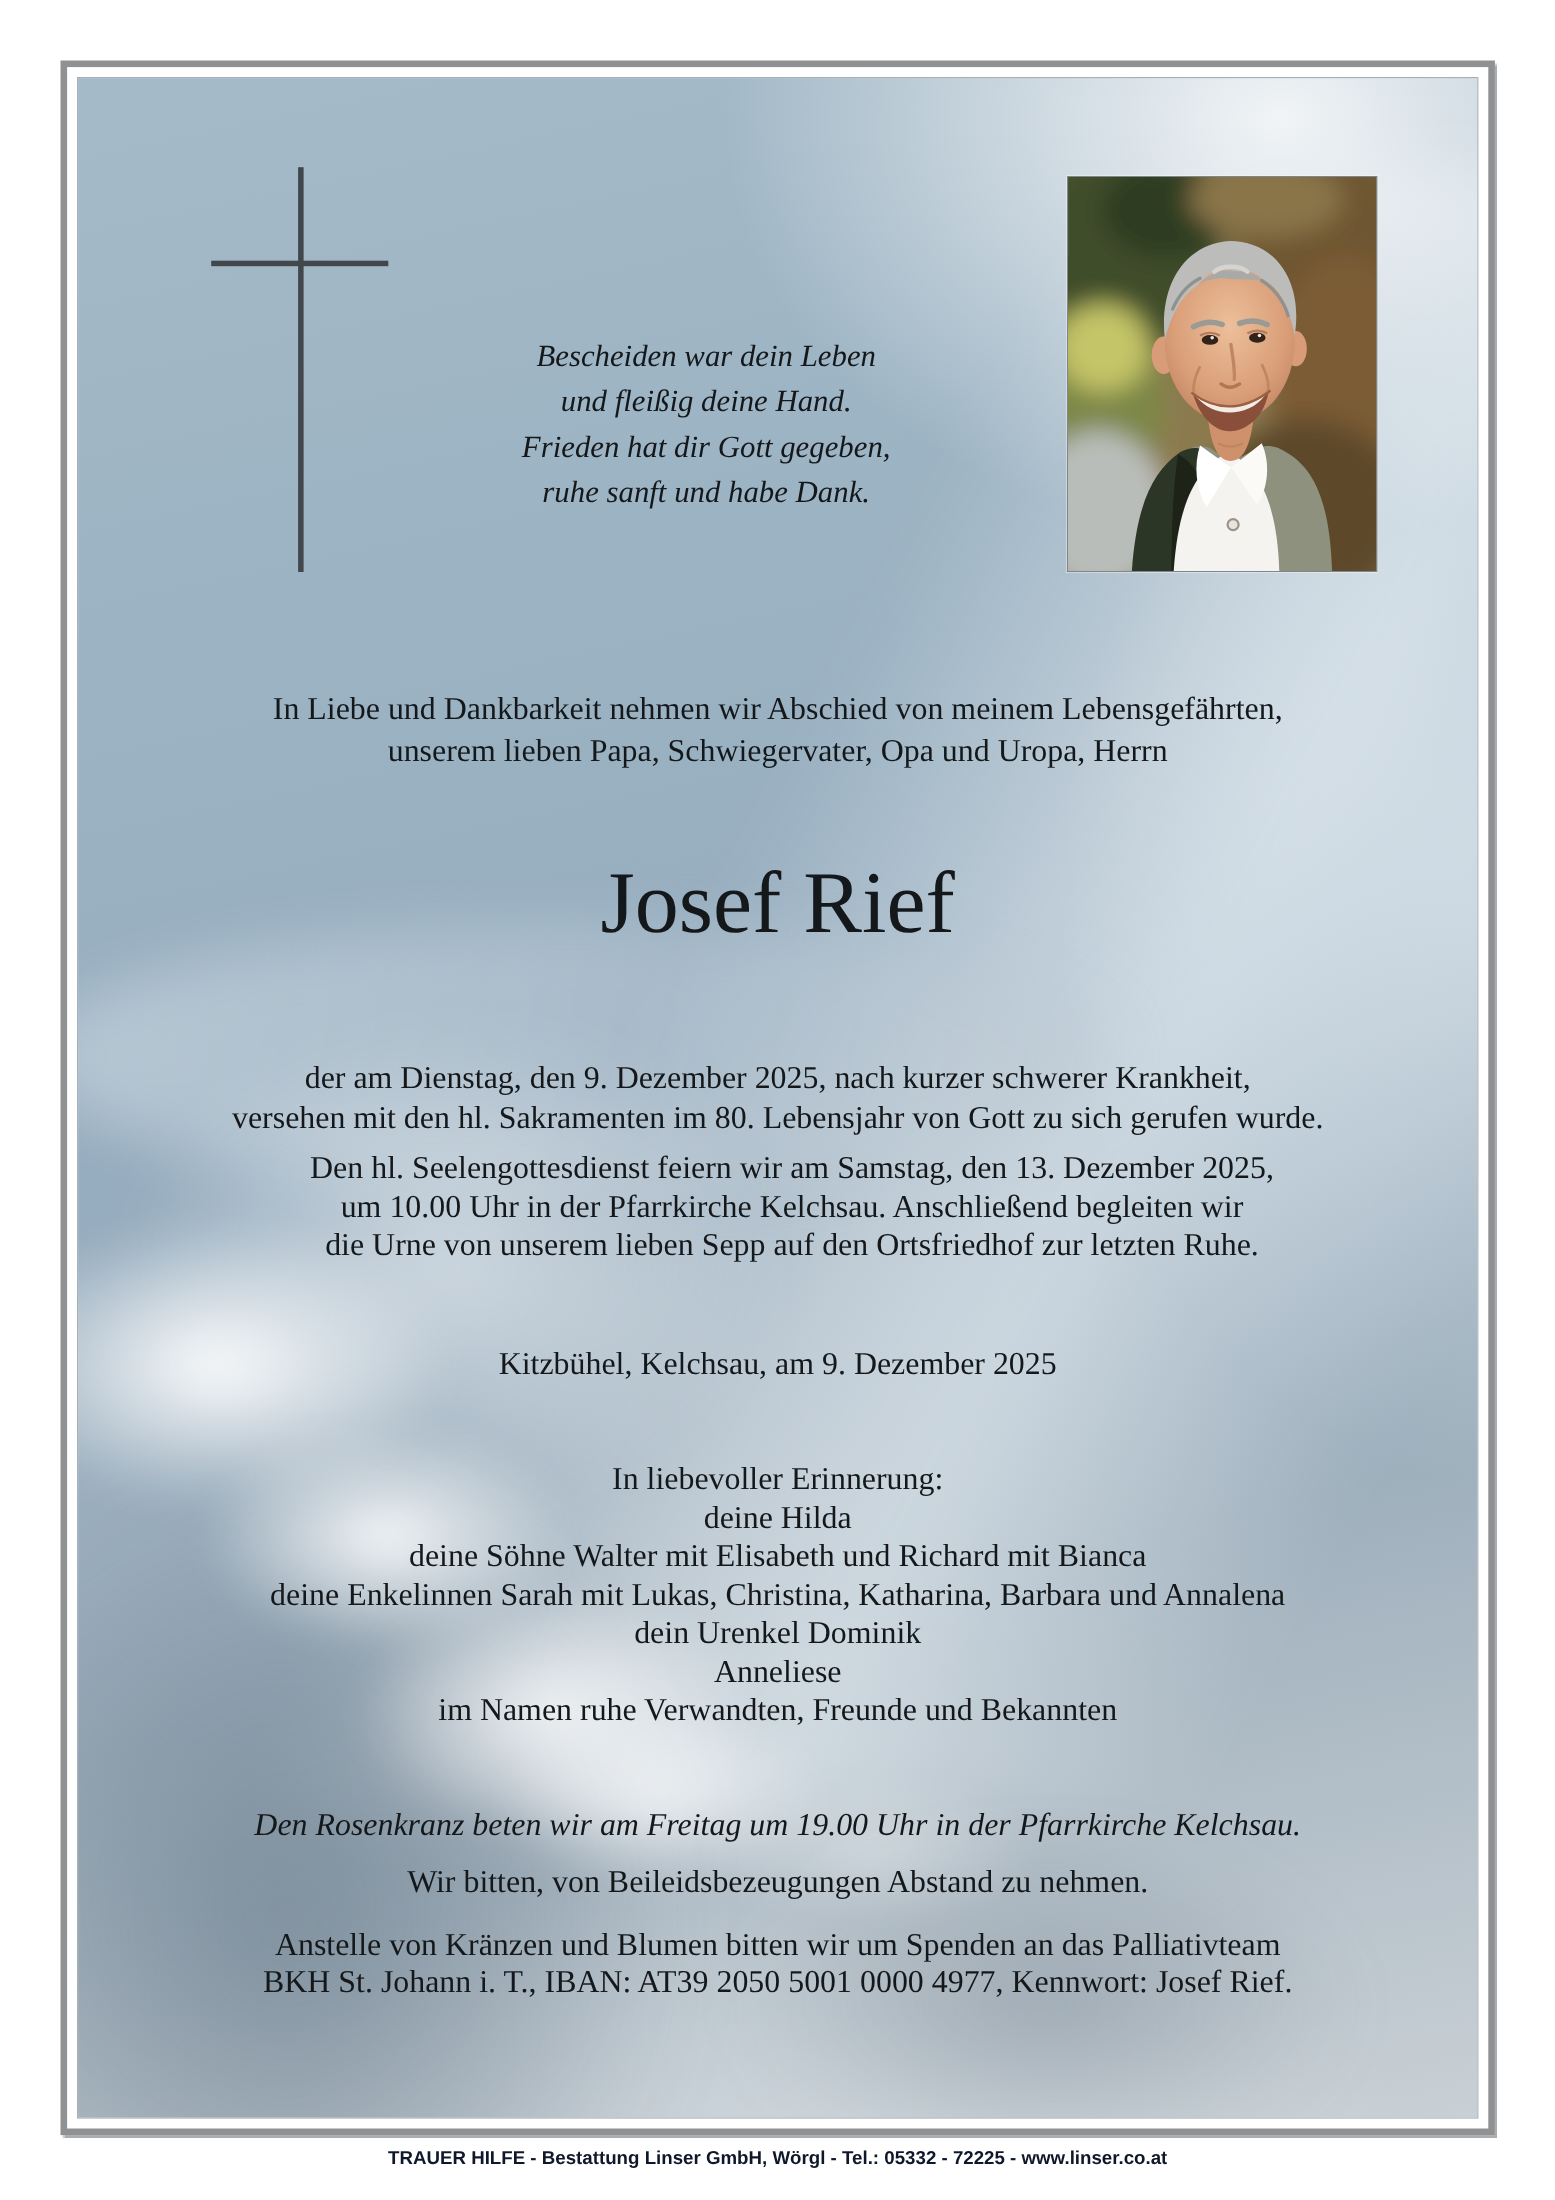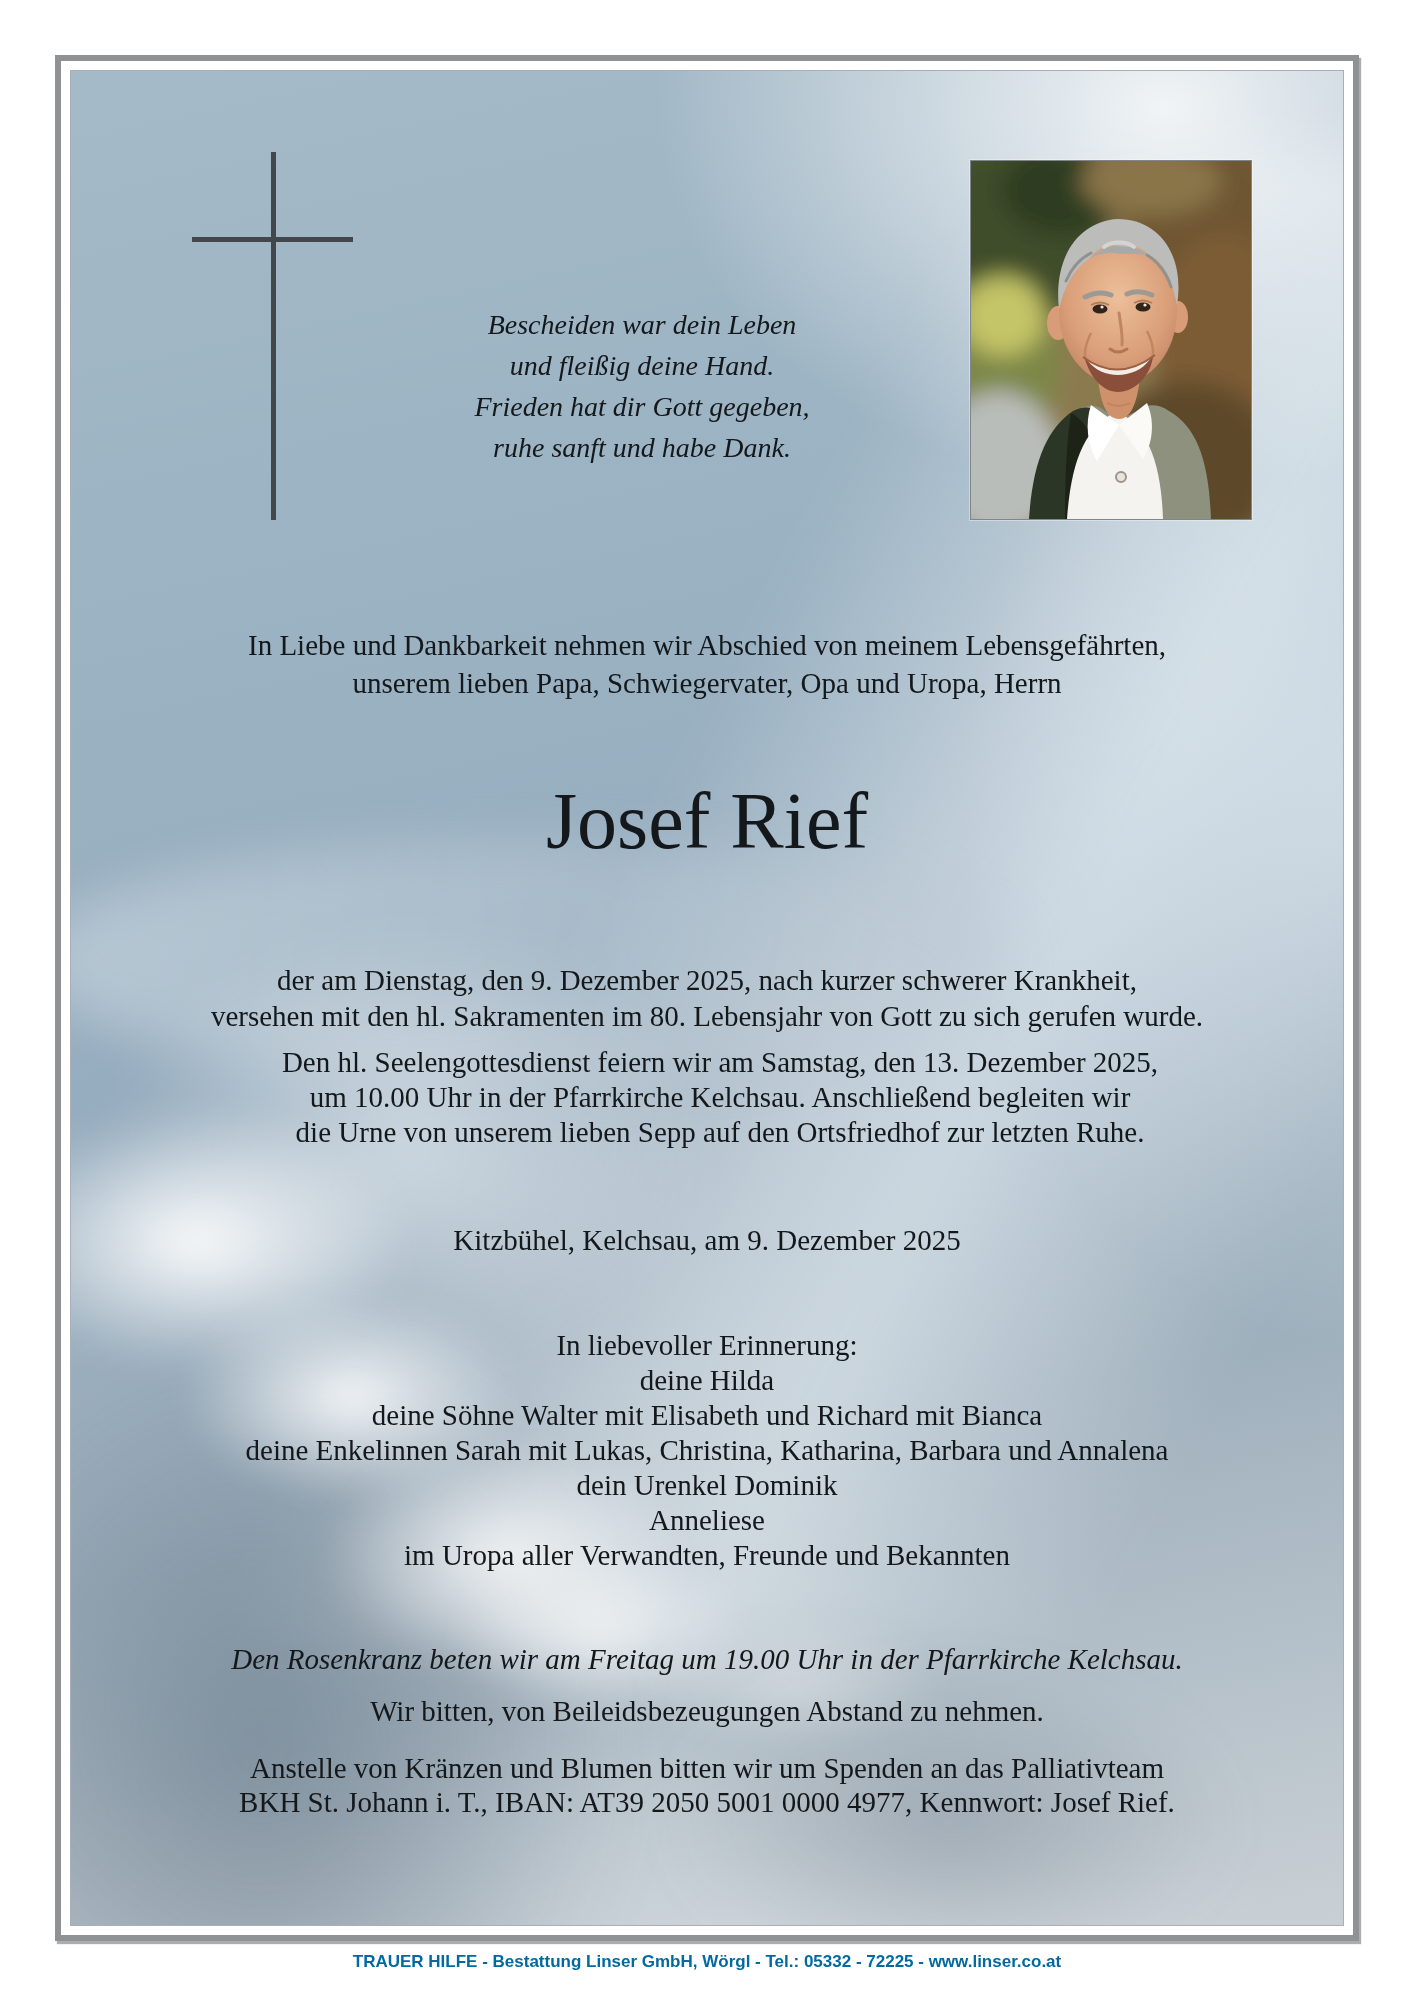--- a/index.html
+++ b/index.html
@@ -45,21 +45,21 @@
   .intro{top:555px;font-size:29px;line-height:38px;}
   .name{top:708px;font-size:80px;line-height:84px;}
   .obituary{top:891px;font-size:29px;line-height:36px;}
   .service{top:974px;font-size:29px;line-height:35px;padding-left:13px;}
   .dateline{top:1152px;font-size:29px;line-height:35px;}
   .memorial{top:1257px;font-size:29px;line-height:35px;}
   .rosary{top:1571px;font-size:29px;line-height:35px;font-style:italic;}
   .condolence{top:1623px;font-size:29px;line-height:35px;}
   .donation{top:1680px;font-size:29px;line-height:34px;}
   .footer{position:absolute;left:55px;top:1952px;width:1304px;text-align:center;
-          font-family:"Liberation Sans", sans-serif;font-weight:bold;font-size:17px;color:#0369a1;}
+          font-family:"Liberation Sans", sans-serif;font-weight:bold;font-size:17px;color:#0f172a;}
 </style>
 </head>
 <body>
 
 <div class="page">
   <div class="frame">
     <div class="sky">
       <div class="beam"></div>
       <div class="haze"></div>
       <div class="cloud c-glare"></div>
@@ -176,21 +176,21 @@
 
       <div class="tblock dateline">Kitzbühel, Kelchsau, am 9. Dezember 2025</div>
 
       <div class="tblock memorial">
         <div>In liebevoller Erinnerung:</div>
         <div>deine Hilda</div>
         <div>deine Söhne Walter mit Elisabeth und Richard mit Bianca</div>
         <div>deine Enkelinnen Sarah mit Lukas, Christina, Katharina, Barbara und Annalena</div>
         <div>dein Urenkel Dominik</div>
         <div>Anneliese</div>
-        <div>im Uropa aller Verwandten, Freunde und Bekannten</div>
+        <div>im Namen ruhe Verwandten, Freunde und Bekannten</div>
       </div>
 
       <div class="tblock rosary">Den Rosenkranz beten wir am Freitag um 19.00 Uhr in der Pfarrkirche Kelchsau.</div>
 
       <div class="tblock condolence">Wir bitten, von Beileidsbezeugungen Abstand zu nehmen.</div>
 
       <div class="tblock donation">
         <div>Anstelle von Kränzen und Blumen bitten wir um Spenden an das Palliativteam</div>
         <div>BKH St. Johann i. T., IBAN: AT39 2050 5001 0000 4977, Kennwort: Josef Rief.</div>
       </div>

